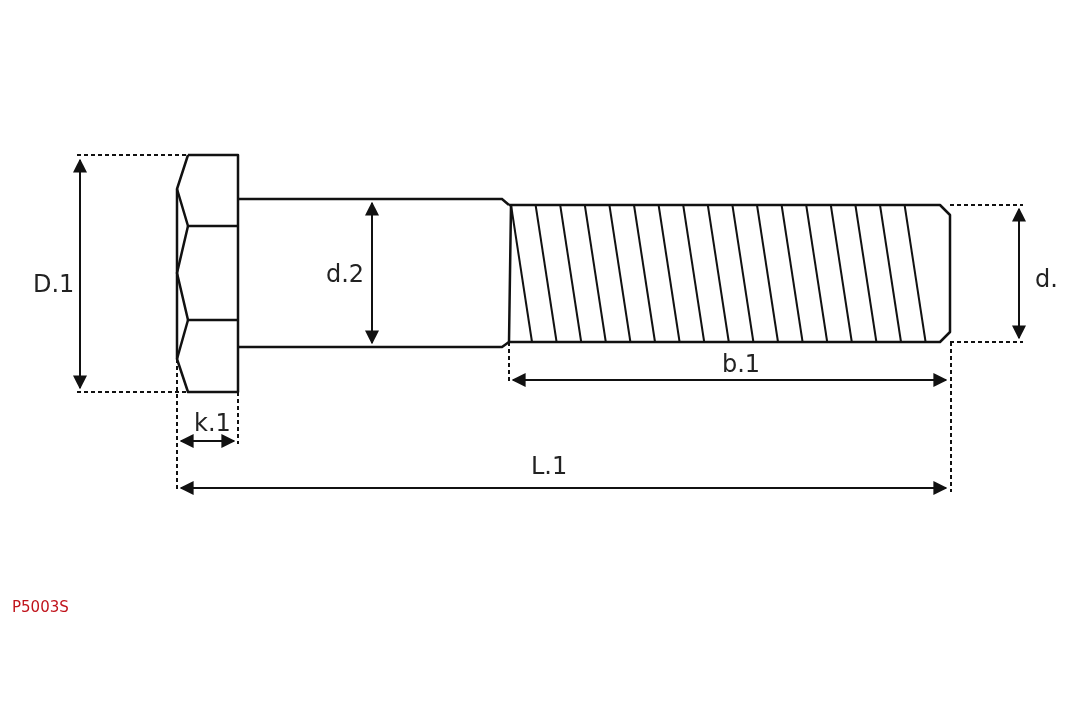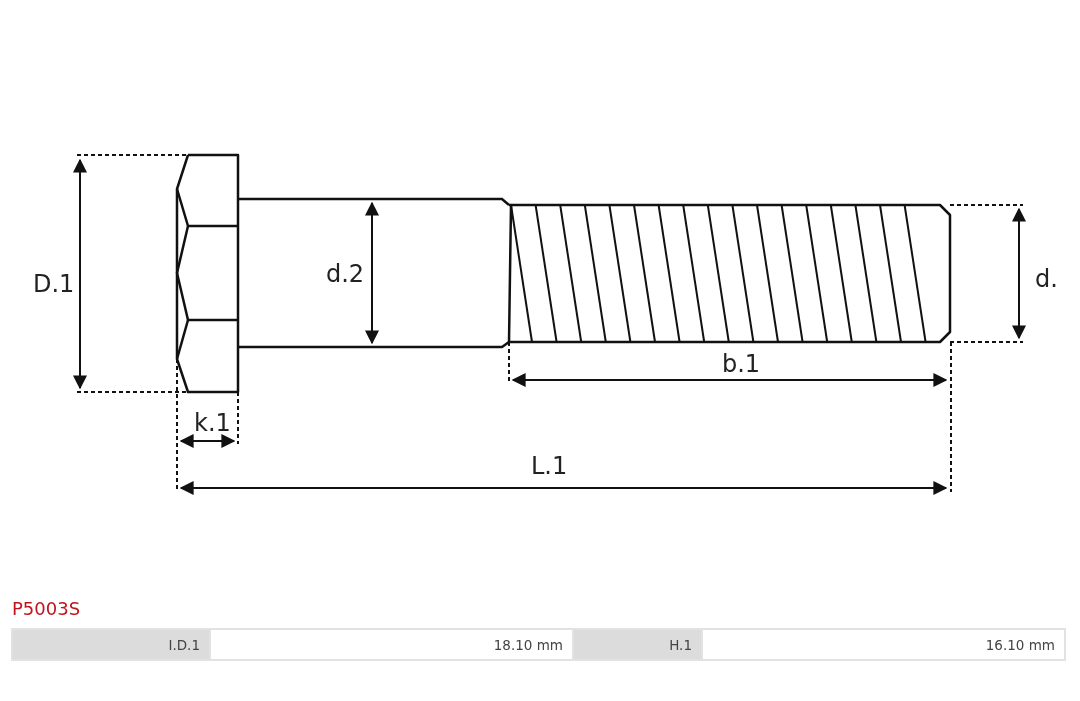--- a/index.html
+++ b/index.html
@@ -1,20 +1,20 @@
 <!DOCTYPE html>
 <html><head>
 <meta charset="utf-8">
 <style>
   html, body { margin:0; padding:0; background:#ffffff; }
   body { width:1080px; height:701px; position:relative; overflow:hidden;
          font-family:"DejaVu Sans","Liberation Sans",sans-serif; }
   #diagram { position:absolute; left:0; top:0; width:1080px; height:600px; }
   .dim-label { font-family:"DejaVu Sans","Liberation Sans",sans-serif; font-size:24px; fill:#222; }
-  #part-title { position:absolute; left:12px; top:598px; font-size:18px; color:#c0131b;
+  #part-title { position:absolute; left:12px; top:598px; font-size:15px; color:#c0131b;
                 font-family:"DejaVu Sans","Liberation Sans",sans-serif; }
   #spec-table { position:absolute; left:11px; top:628px; width:1055px; border-collapse:separate;
                 border-spacing:2px; background:#e2e2e2; font-size:13.5px; color:#444; }
   #spec-table td { height:29px; padding:0 9px; text-align:right; }
   #spec-table td.lbl { background:#dcdcdc; width:178px; }
   #spec-table td.val { background:#ffffff; }
   #spec-table td.lbl2 { width:109px; }
 </style>
 </head>
 <body>
@@ -86,20 +86,14 @@
   <text class="dim-label" x="1035" y="287">d.</text>
   <text class="dim-label" x="722" y="372">b.1</text>
   <text class="dim-label" x="194" y="431">k.1</text>
   <text class="dim-label" x="531" y="474">L.1</text>
 </svg>
 
 <div id="part-title">P5003S</div>
 
 <table id="spec-table">
   <tbody>
-      <tr>
-    <td class="lbl">I.D.1</td>
-    <td class="val">18.10 mm</td>
-    <td class="lbl lbl2">H.1</td>
-    <td class="val">16.10 mm</td>
-  </tr>
 </tbody>
   </table>
 
 </body></html>

